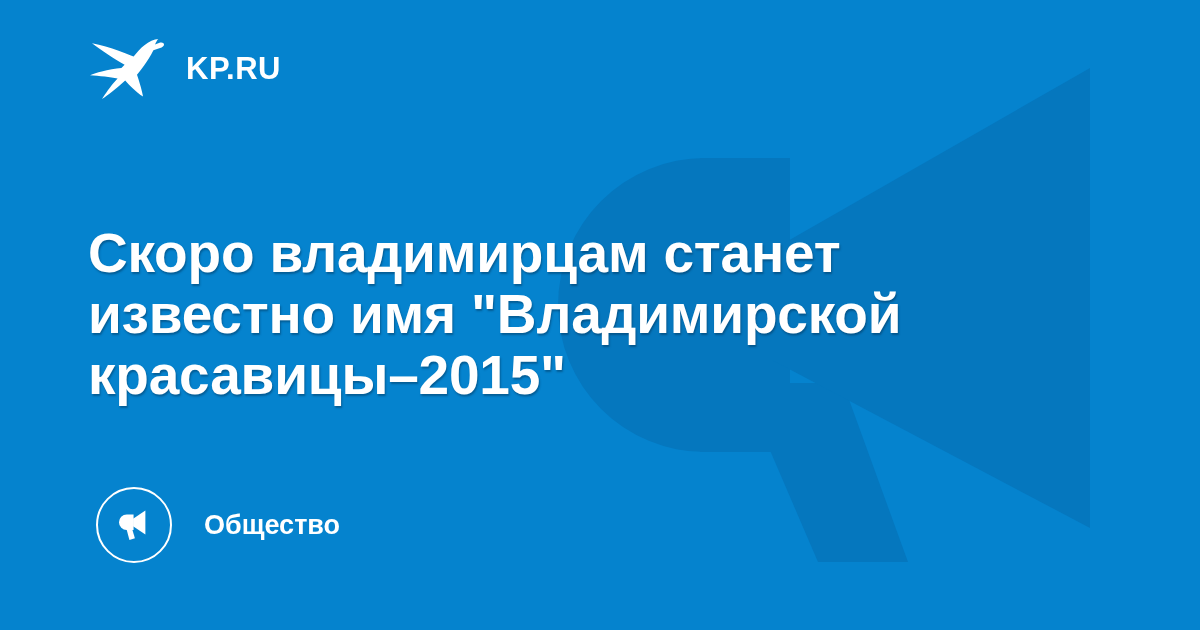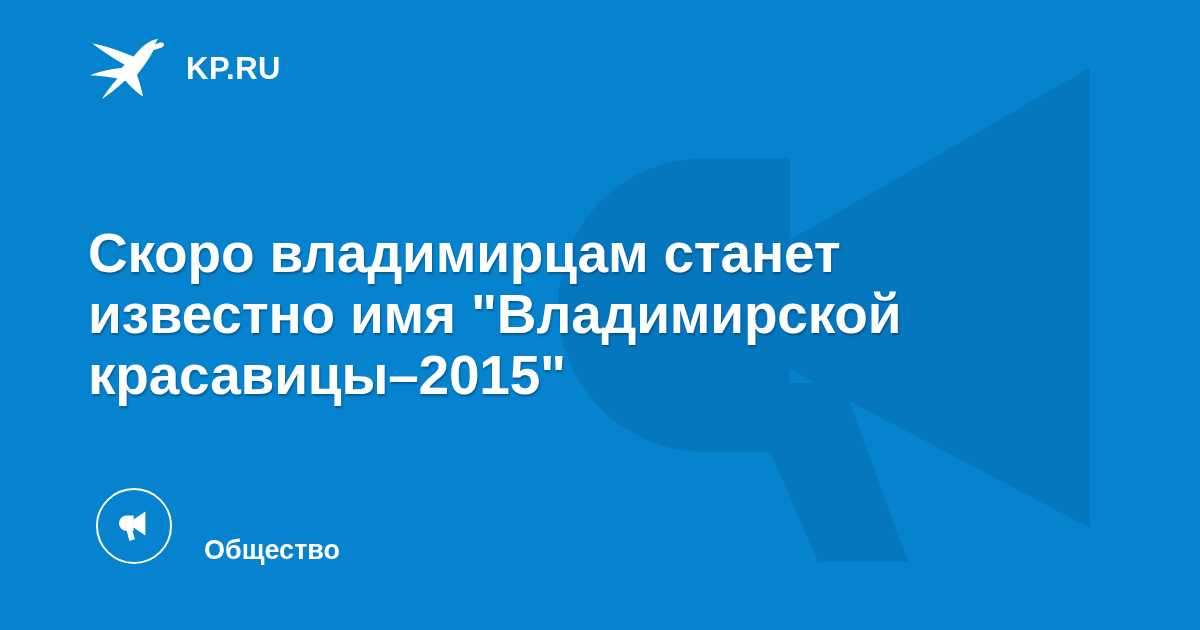--- a/index.html
+++ b/index.html
@@ -73,21 +73,21 @@
     white-space: nowrap;
   }
 
   
   #category-row {
     position: absolute;
     left: 96px;
     top: 486px;
     height: 78px;
     display: flex;
-    align-items: flex-end;
+    align-items: center;
     z-index: 2;
   }
   #category-badge {
     width: 76px;
     height: 76px;
     border-radius: 50%;
     border: 2px solid #ffffff;
     box-sizing: border-box;
     display: flex;
     align-items: center;

